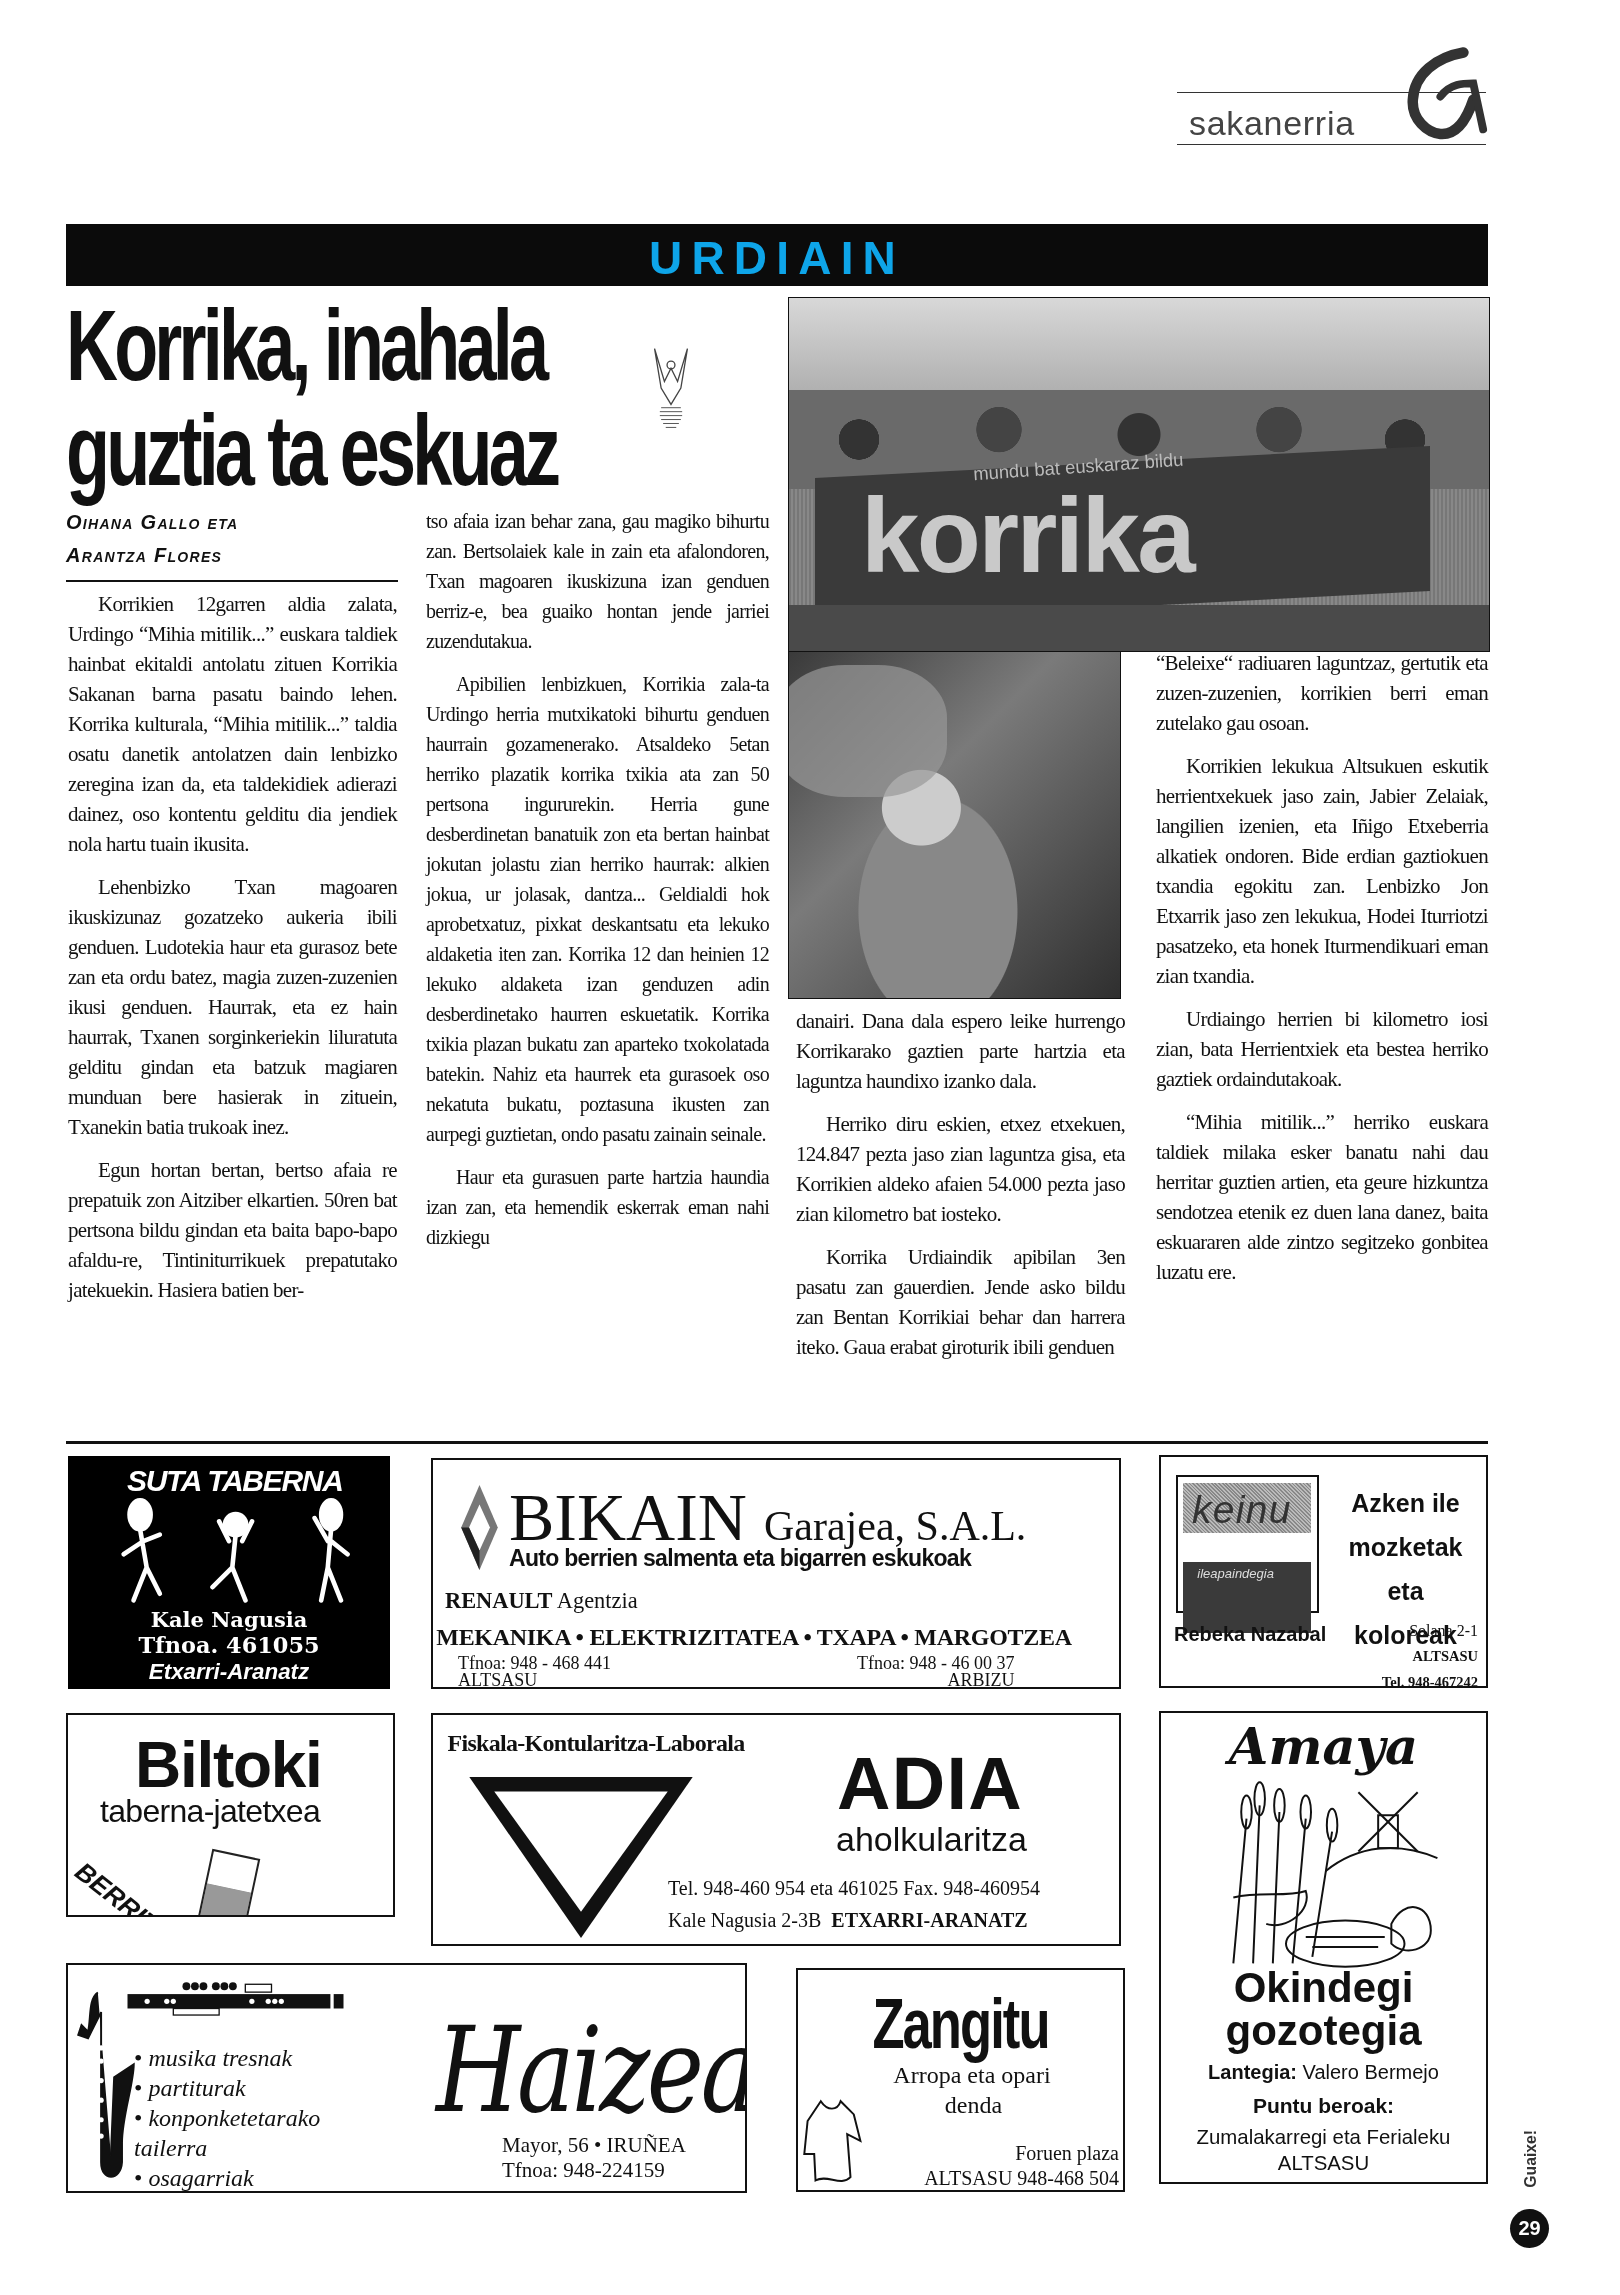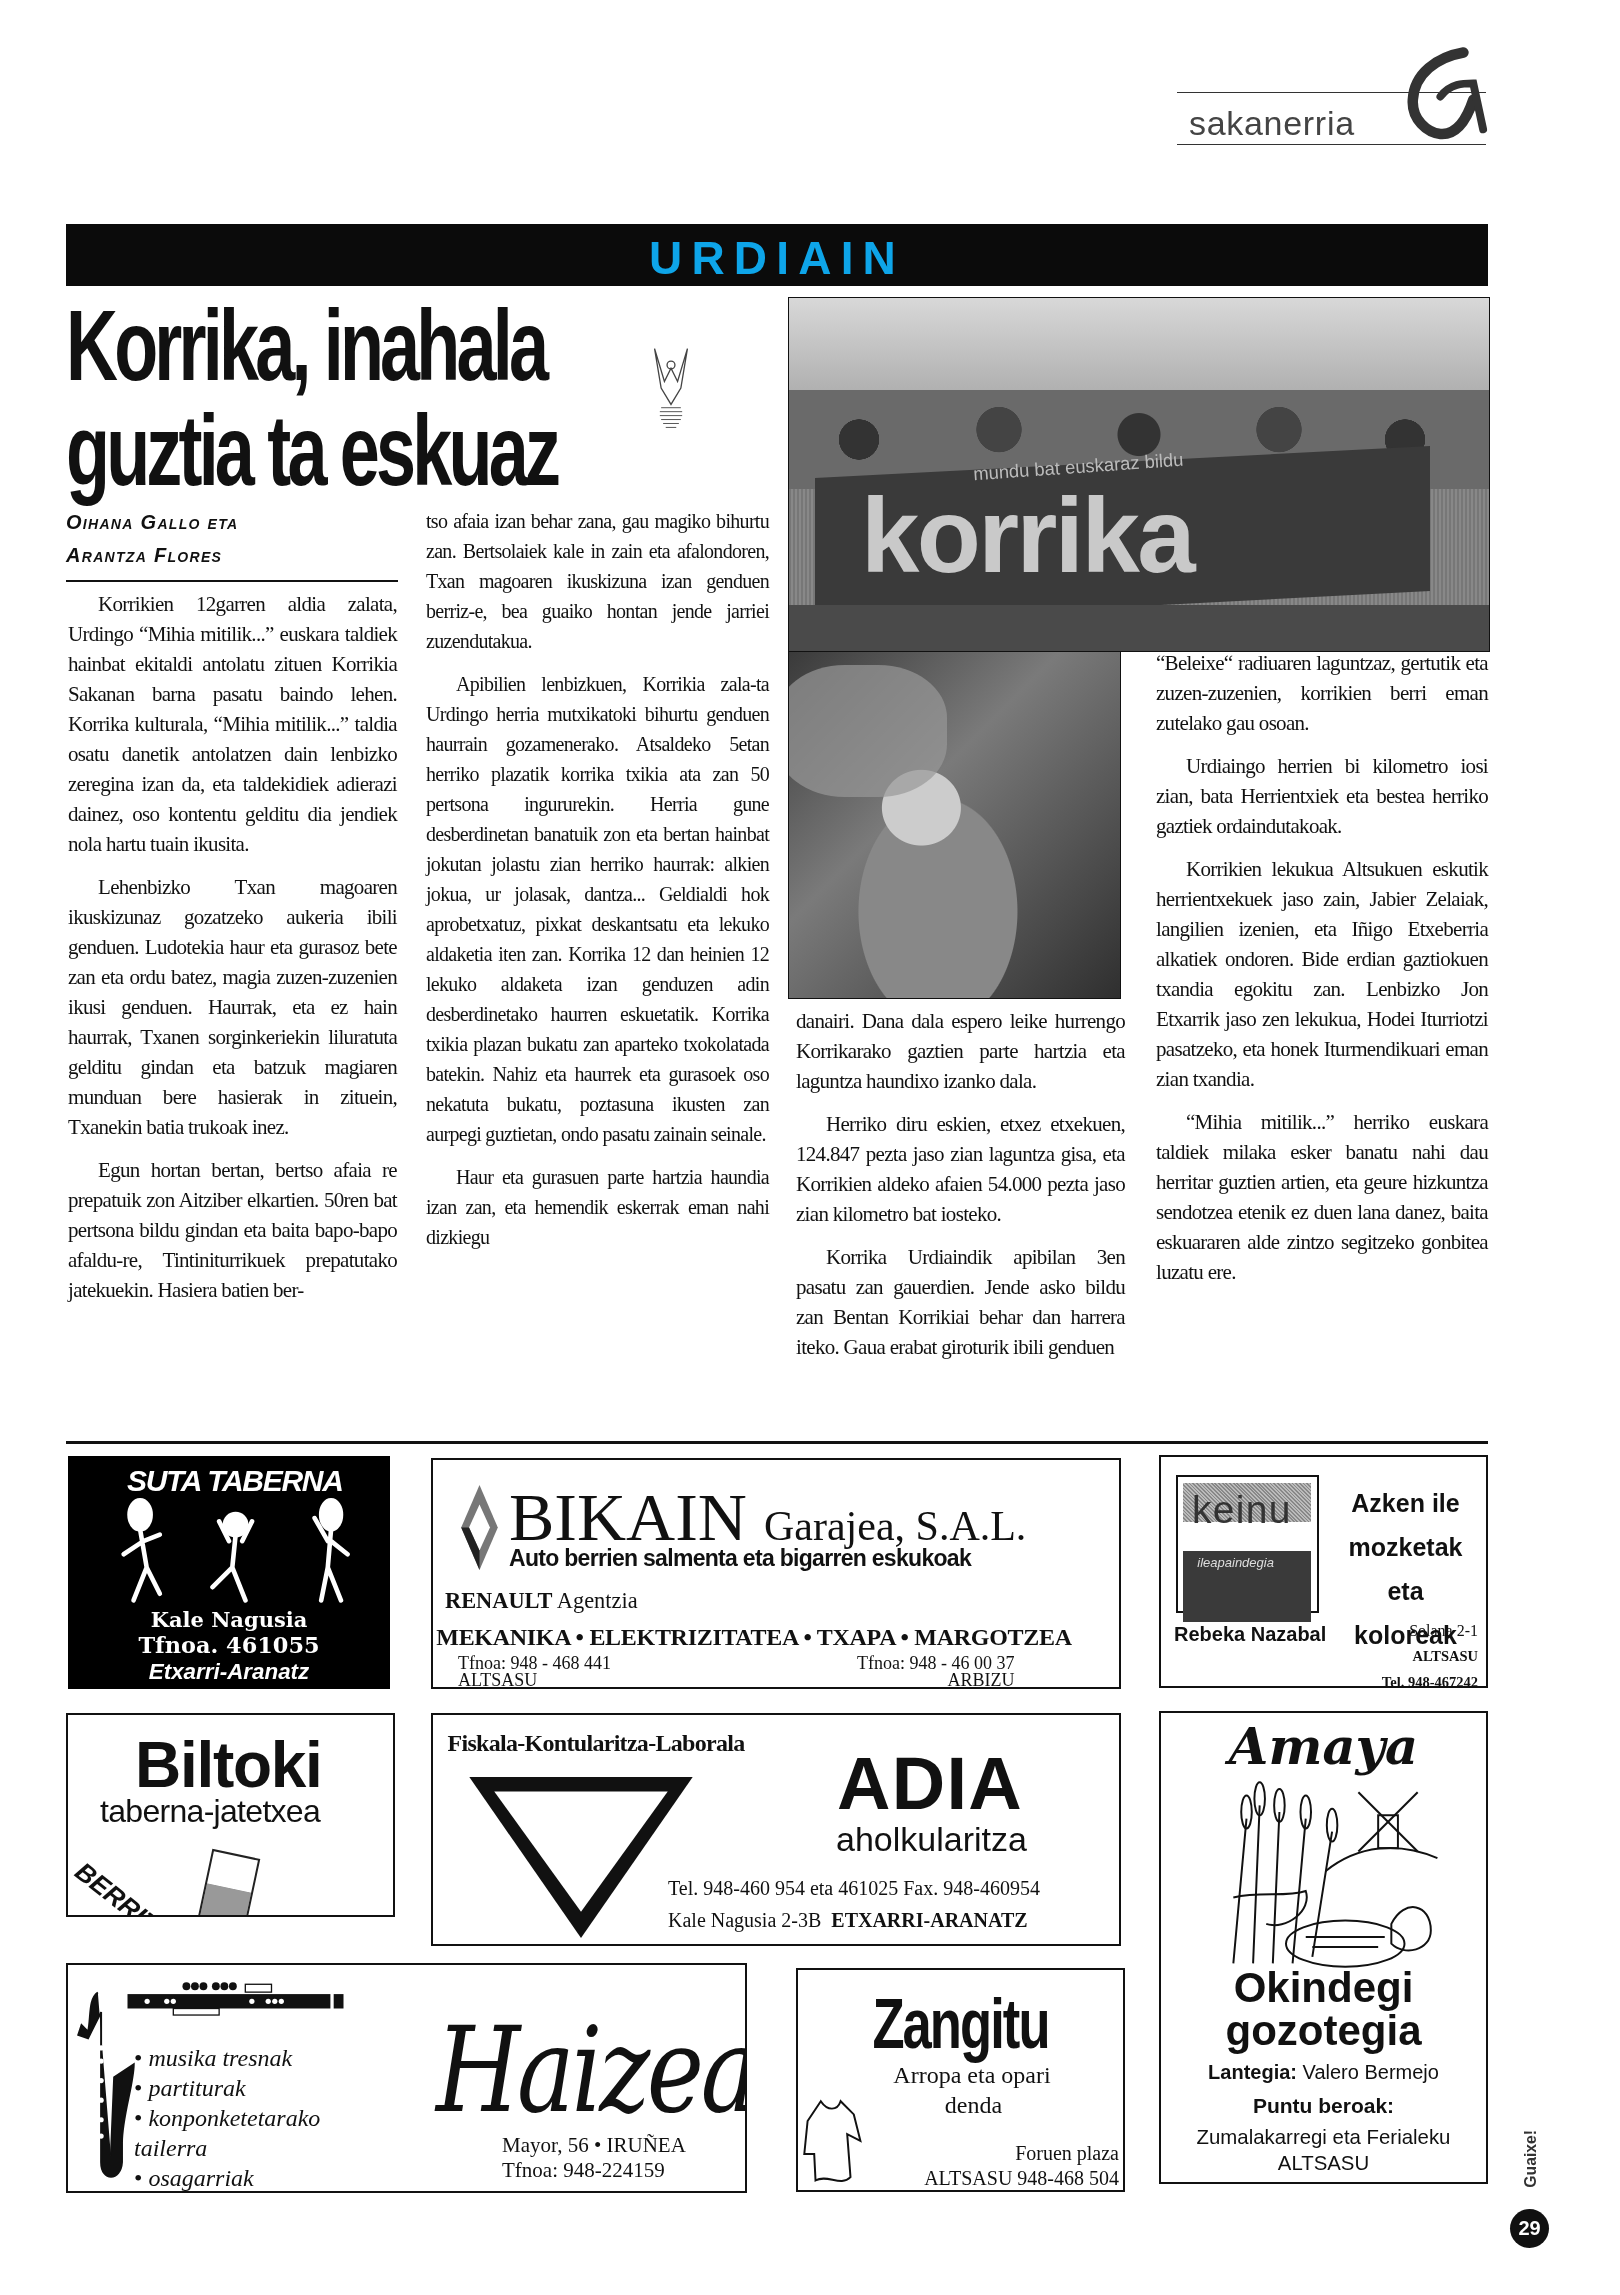--- a/index.html
+++ b/index.html
@@ -69,21 +69,21 @@
   #ad-bikain .name .sub { font-size: 42px; }
   #ad-bikain .tagline { position: absolute; left: 76px; top: 85px; font-size: 23px; font-weight: bold; letter-spacing: -0.7px; white-space: nowrap; }
   #ad-bikain .agent { position: absolute; left: 12px; top: 128px; font-size: 22.4px; white-space: nowrap; }
   #ad-bikain .services { position: absolute; left: 3.3px; top: 164px; font-size: 24px; font-weight: bold; white-space: nowrap; letter-spacing: -0.3px; }
   #ad-bikain .tel1 { position: absolute; left: 25px; top: 195px; font-size: 18px; line-height: 17px; }
   #ad-bikain .tel2 { position: absolute; left: 424px; top: 195px; font-size: 18px; line-height: 17px; text-align: right; }
 
   
   #ad-keinu { left: 1159px; top: 1455px; width: 329px; height: 233px; }
   #ad-keinu .logo { position: absolute; left: 14.5px; top: 18.4px; width: 143px; height: 138px; border: 2px solid #111; padding: 5.3px; }
-  #ad-keinu .logo .top { height: 39px; background: repeating-linear-gradient(45deg,#888 0 1.3px,#bbb 1.3px 2.6px); position: relative; }
+  #ad-keinu .logo .top { height: 50px; background: repeating-linear-gradient(45deg,#888 0 1.3px,#bbb 1.3px 2.6px); position: relative; font-style: italic; }
   #ad-keinu .logo .top span { position: absolute; left: 9.2px; top: 5.3px; font-size: 39px; color: #333; font-family: "Liberation Sans", sans-serif; letter-spacing: 1.3px; }
   #ad-keinu .logo .bot { height: 71px; background: #3a3a3a; position: relative; margin-top: 29px; }
   #ad-keinu .logo .bot span { position: absolute; left: 14.5px; top: 4px; font-style: italic; font-size: 13px; color: #ddd; font-family: "Liberation Sans", sans-serif; }
   #ad-keinu .owner { position: absolute; left: 13px; top: 166px; font-size: 20px; font-weight: bold; }
   #ad-keinu .slogan { position: absolute; left: 172px; top: 24px; width: 145px; text-align: center; font-size: 25px; line-height: 44px; font-weight: bold; }
   #ad-keinu .addr { position: absolute; left: 172px; top: 161px; width: 145px; text-align: right; font-size: 16px; line-height: 25px; }
   #ad-keinu .addr b { font-size: 14.5px; }
 
   
   #ad-biltoki { left: 66px; top: 1713px; width: 329px; height: 204px; padding-left: 24px; }
@@ -196,22 +196,22 @@
 </div>
 
 <div id="col3" class="col condensed">
   <p class="noindent">danairi. Dana dala espero leike hurrengo Korrikarako gaztien parte hartzia eta laguntza haundixo izanko dala.</p>
   <p>Herriko diru eskien, etxez etxekuen, 124.847 pezta jaso zian laguntza gisa, eta Korrikien aldeko afaien 54.000 pezta jaso zian kilometro bat iosteko.</p>
   <p>Korrika Urdiaindik apibilan 3en pasatu zan gauerdien. Jende asko bildu zan Bentan Korrikiai behar dan harrera iteko. Gaua erabat giroturik ibili genduen</p>
 </div>
 
 <div id="col4" class="col condensed">
   <p class="noindent">“Beleixe“ radiuaren laguntzaz, gertutik eta zuzen-zuzenien, korrikien berri eman zutelako gau osoan.</p>
+  <p>Korrikien lekukua Altsukuen eskutik herrientxekuek jaso zain, Jabier Zelaiak, langilien izenien, eta Iñigo Etxeberria alkatiek ondoren. Bide erdian gaztiokuen txandia egokitu zan. Lenbizko Jon Etxarrik jaso zen lekukua, Hodei Iturriotzi pasatzeko, eta honek Iturmendikuari eman zian txandia.</p>
   <p>Urdiaingo herrien bi kilometro iosi zian, bata Herrientxiek eta bestea herriko gaztiek ordaindutakoak.</p>
-  <p>Korrikien lekukua Altsukuen eskutik herrientxekuek jaso zain, Jabier Zelaiak, langilien izenien, eta Iñigo Etxeberria alkatiek ondoren. Bide erdian gaztiokuen txandia egokitu zan. Lenbizko Jon Etxarrik jaso zen lekukua, Hodei Iturriotzi pasatzeko, eta honek Iturmendikuari eman zian txandia.</p>
   <p>“Mihia mitilik...” herriko euskara taldiek milaka esker banatu nahi dau herritar guztien artien, eta geure hizkuntza sendotzea etenik ez duen lana danez, baita eskuararen alde zintzo segitzeko gonbitea luzatu ere.</p>
 </div>
 
 <div id="ads-rule" class="abs"></div>
 
 <div id="ad-suta" class="ad sans">
   <div class="title">SUTA TABERNA</div>
   <svg style="position:absolute;left:26px;top:39px;width:270px;height:112px" viewBox="0 0 410 170">
     <g fill="none" stroke="#fff" stroke-width="7" stroke-linecap="round">
       <ellipse cx="70" cy="30" rx="16" ry="22" fill="#fff"></ellipse>

